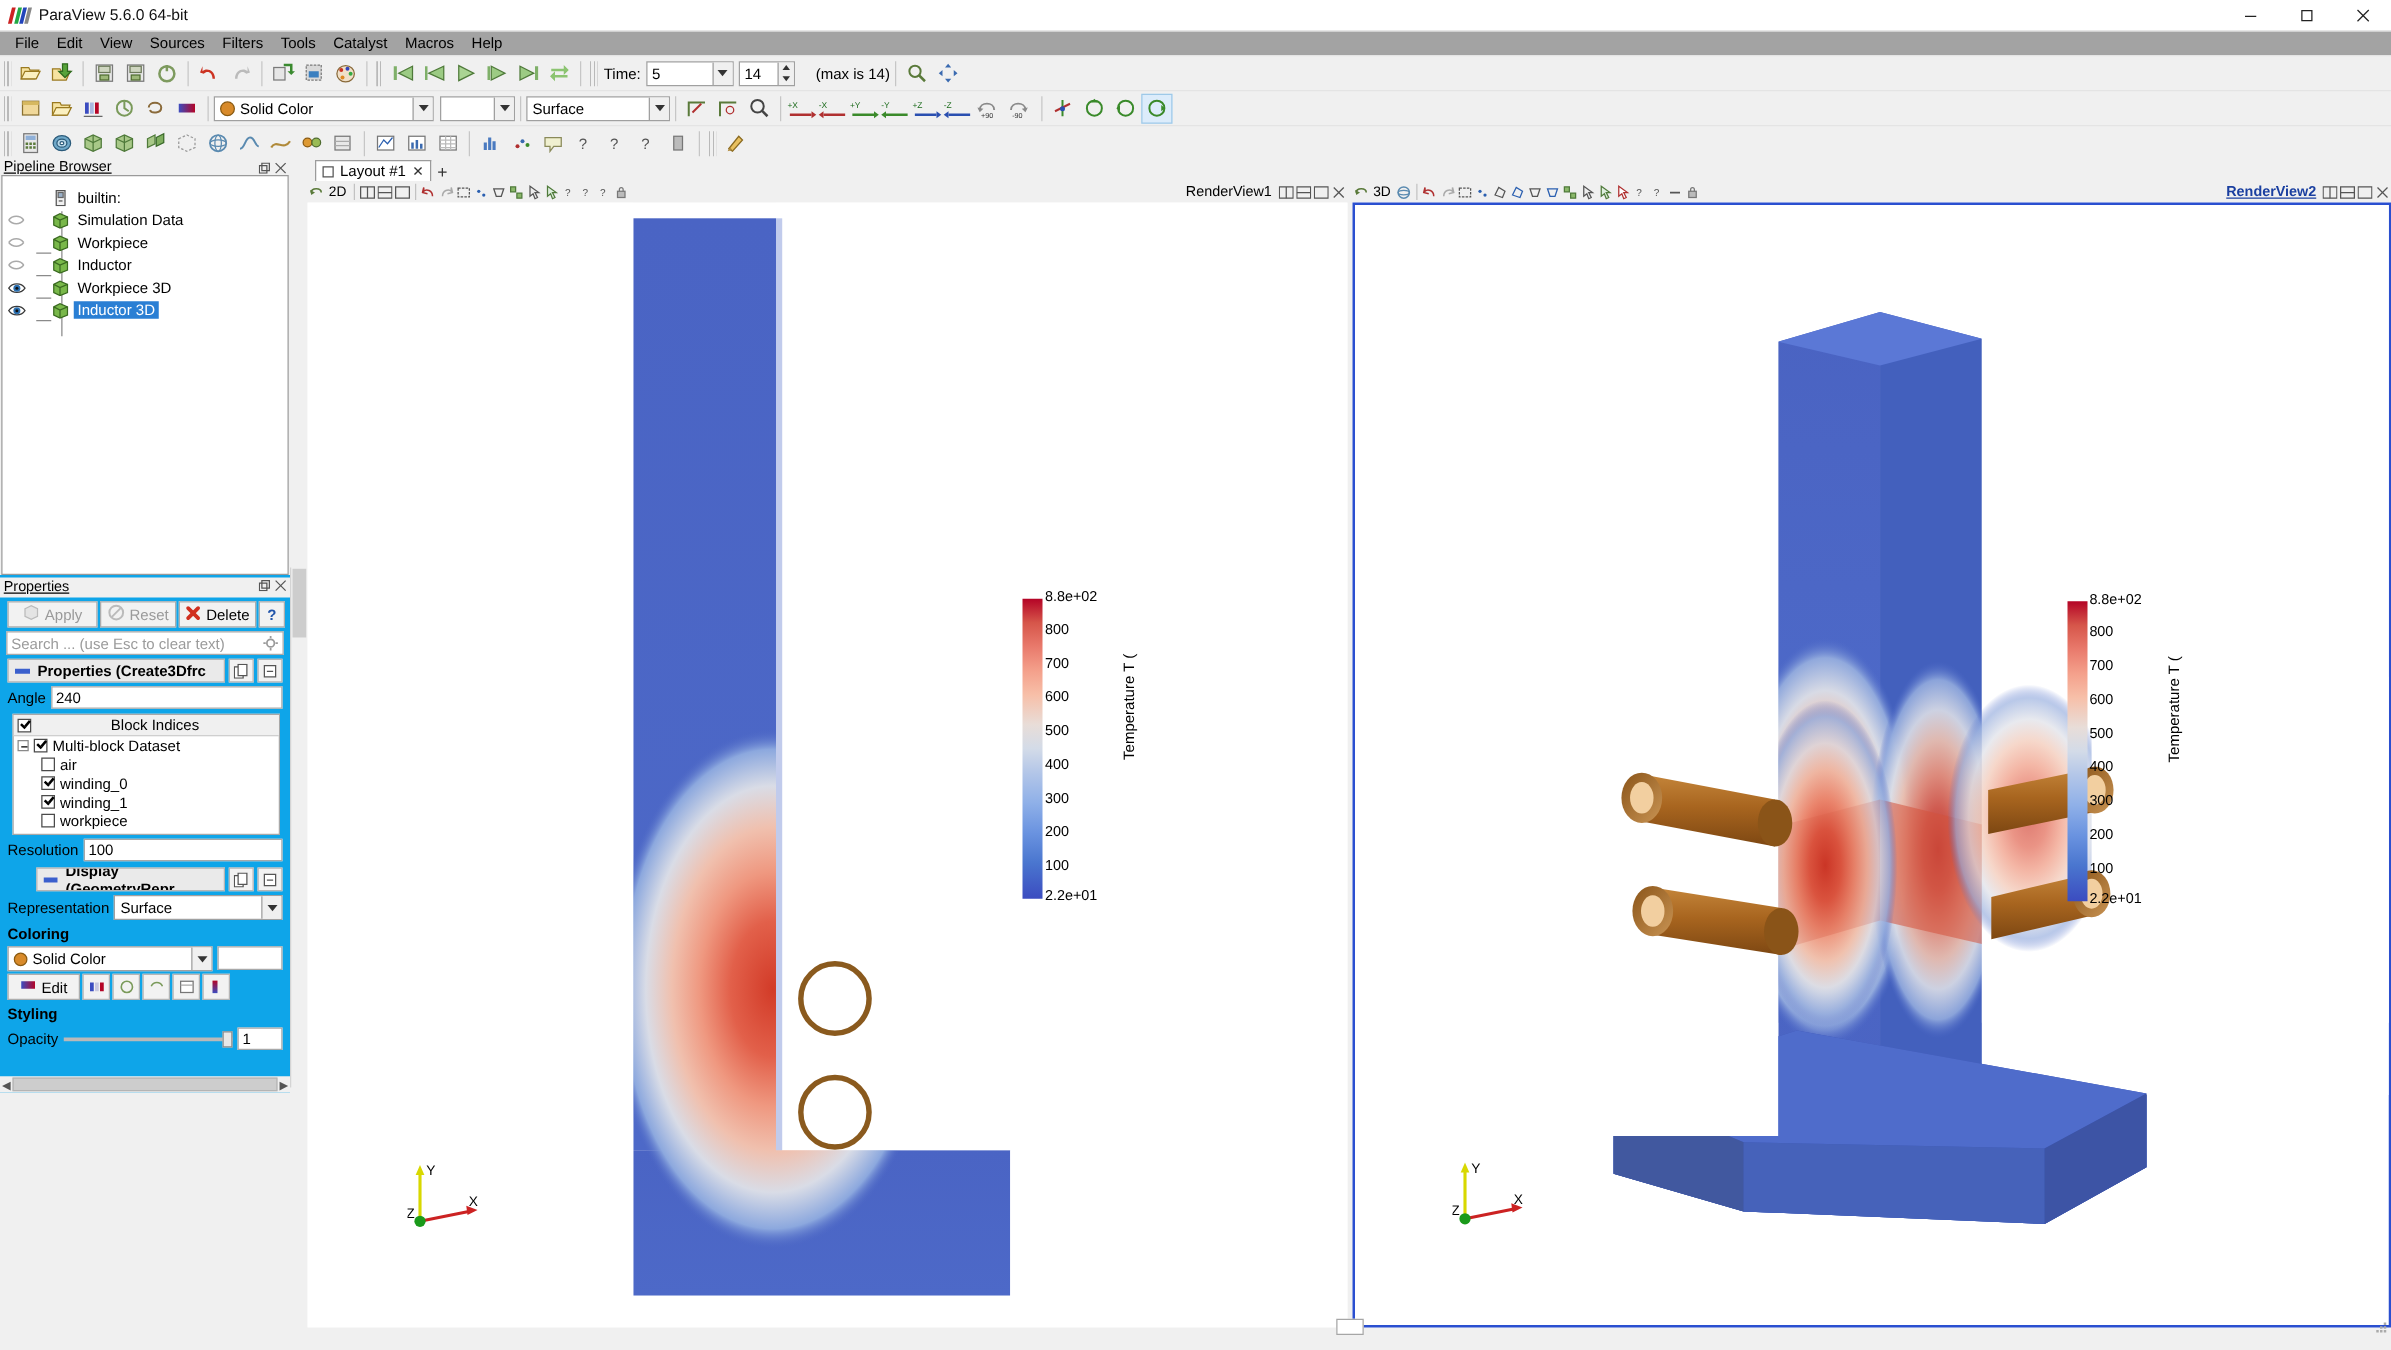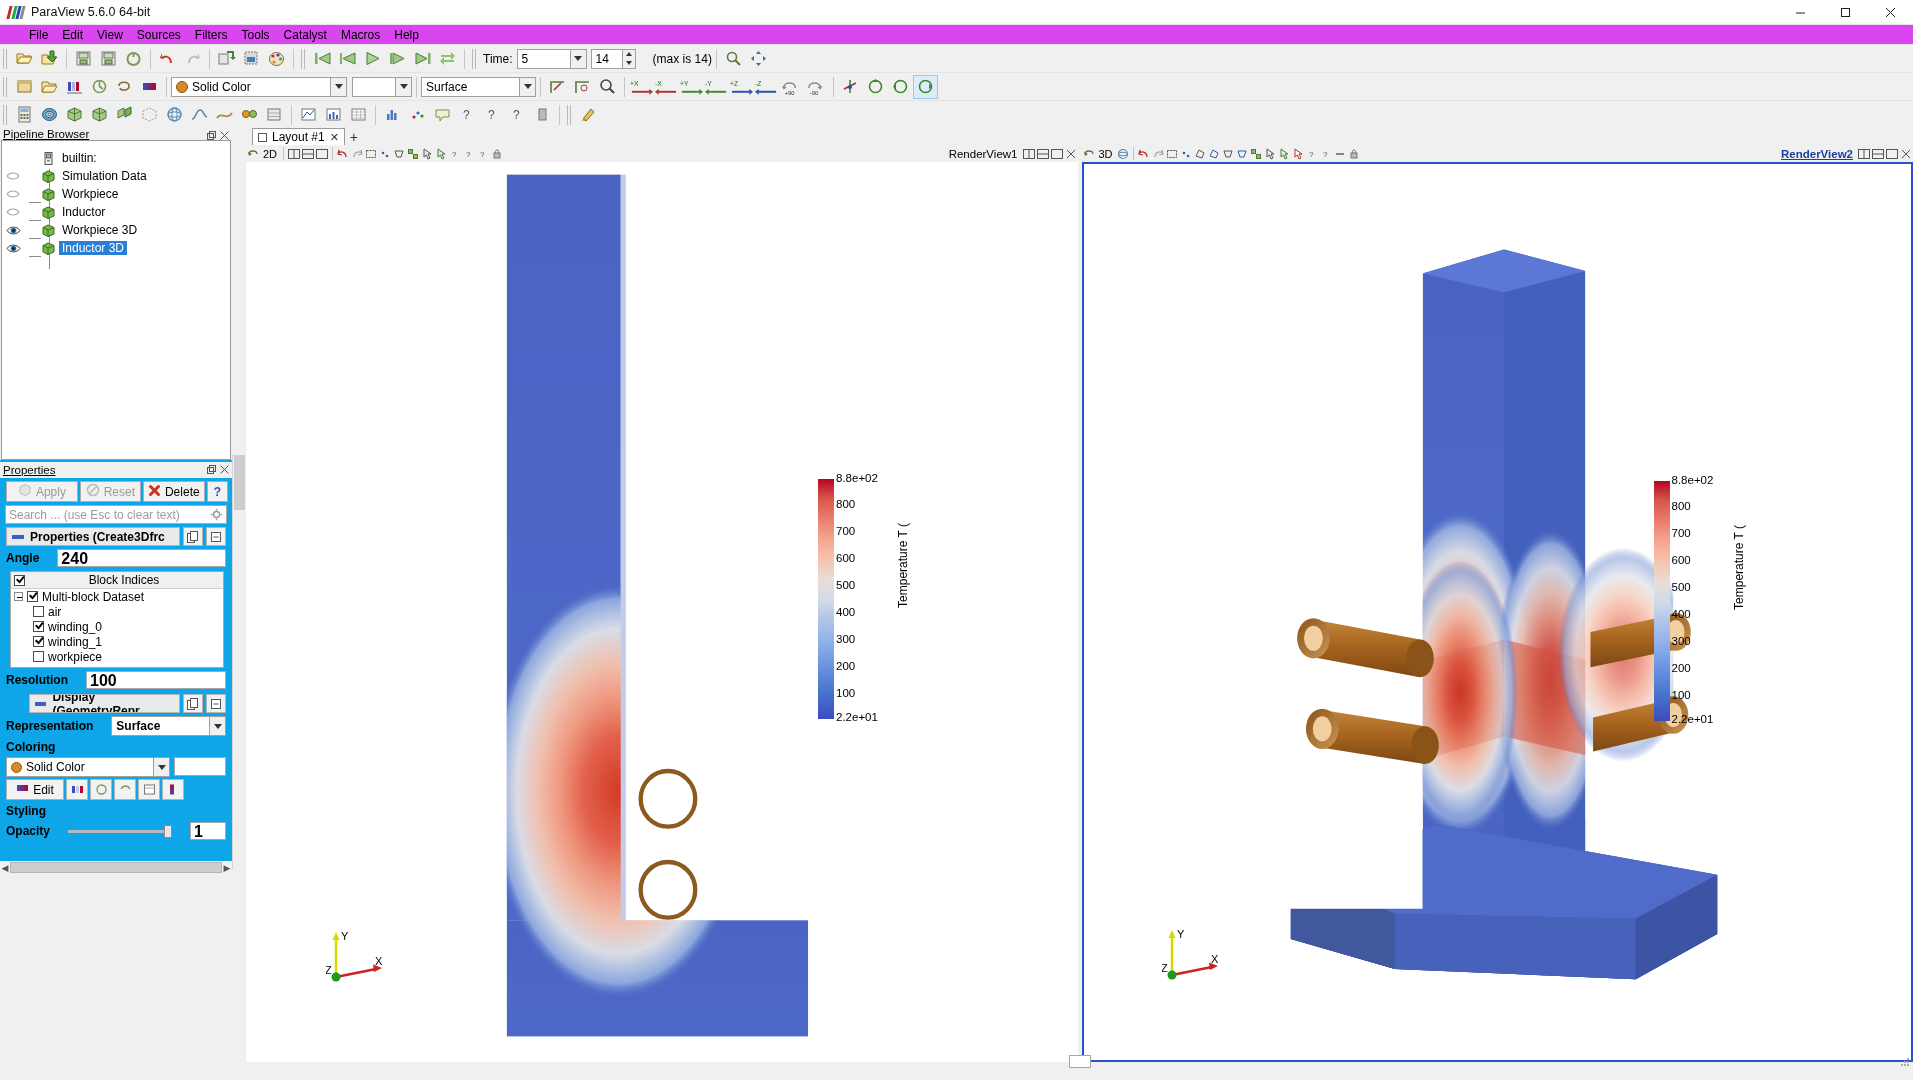--- a/index.html
+++ b/index.html
@@ -21,21 +21,21 @@
   .pv-logo i{ position:absolute; top:0; width:3px; height:13px; transform:skewX(-14deg); }
   .pv-logo i:nth-child(1){ left:0px; background:#cc2222; }
   .pv-logo i:nth-child(2){ left:4.5px; background:#22aa44; }
   .pv-logo i:nth-child(3){ left:9px;  background:#2244bb; }
   .pv-logo i:nth-child(4){ left:13px; background:#888; }
   .title-text{ font-size:12.5px; color:#111; }
   .win-btns{ position:absolute; right:0; top:0; height:25px; display:flex; }
   .win-btn{ width:45px; height:25px; display:flex; align-items:center; justify-content:center;
     font-size:13px; color:#222; }
   
-  .menubar{ height:19px; background:#d946ef; display:flex; align-items:center; padding-left:22px; }
+  .menubar{ height:19px; background:#a3a3a3; display:flex; padding-left:5px; }
   .menubar span{ padding:2px 7px; font-size:12px; color:#000; }
   
   .toolbar{ height:28px; background:#f0f0f0; display:flex; align-items:center; border-top:1px solid #e4e4e4; }
   .tb-grip{ width:6px; height:20px; margin:0 3px; background:
      repeating-linear-gradient(to right,#b9b9b9 0 1px,transparent 1px 3px); }
   .tb-sep{ width:1px; height:20px; background:#c6c6c6; margin:0 4px; }
   .tbtn{ width:25px; height:24px; display:flex; align-items:center; justify-content:center; position:relative; }
   .tbtn svg{ display:block; }
   .tbtn.active{ border:1px solid #9ec9e8; background:#dcecfb; }
   .combo{
@@ -91,24 +91,24 @@
   .grp-head{
     margin:0 6px 0 6px; height:19px; display:flex; align-items:center; gap:3px;
   }
   .grp-title{
     flex:1; height:19px; border:1px solid #b5b5b5; background:#eaeaea;
     display:flex; align-items:center; gap:6px; padding-left:5px; font-weight:bold; font-size:12px; overflow:hidden;
   }
   .dash{ width:12px;height:4px;background:#3a5fcd; }
   .sq-btn{ width:20px;height:19px;border:1px solid #b5b5b5;background:#f2f2f2;
       display:flex;align-items:center;justify-content:center; }
-  .field-row{ display:flex; align-items:center; padding:3px 6px 2px 6px; gap:18px;font-weight:bold; }
+  .field-row{ display:flex; align-items:center; padding:3px 6px 2px 6px; gap:4px; }
   .field-row label{ font-size:12px; color:#000; }
-  .tinput{ flex:1; height:18px; background:#fff; border:1px solid #a8a8a8; font-size:16px;
-     display:flex; padding-left:3px; }
+  .tinput{ flex:1; height:18px; background:#fff; border:1px solid #a8a8a8; font-size:12px;
+     display:flex; align-items:center; padding-left:3px; }
   .blocklist{ margin:2px 8px 0 10px; border:1px solid #a8a8a8; background:#fff; }
   .blk-hdr{ height:17px; display:flex; align-items:center; background:#f0f0f0;
      border-bottom:1px solid #cfcfcf; position:relative; }
   .blk-hdr .t{ flex:1; text-align:center; font-size:12px; }
   .cb{ width:11px;height:11px;border:1px solid #4a4a4a;background:#fff;display:inline-block;
      position:relative; flex:0 0 11px; }
   .cb.ck:after{ content:""; position:absolute; left:1px; top:4px; width:5px;height:2px;
      background:#000; transform:rotate(45deg); }
   .cb.ck:before{ content:""; position:absolute; left:3.5px; top:2px; width:6px;height:2px;
      background:#000; transform:rotate(-50deg); }

